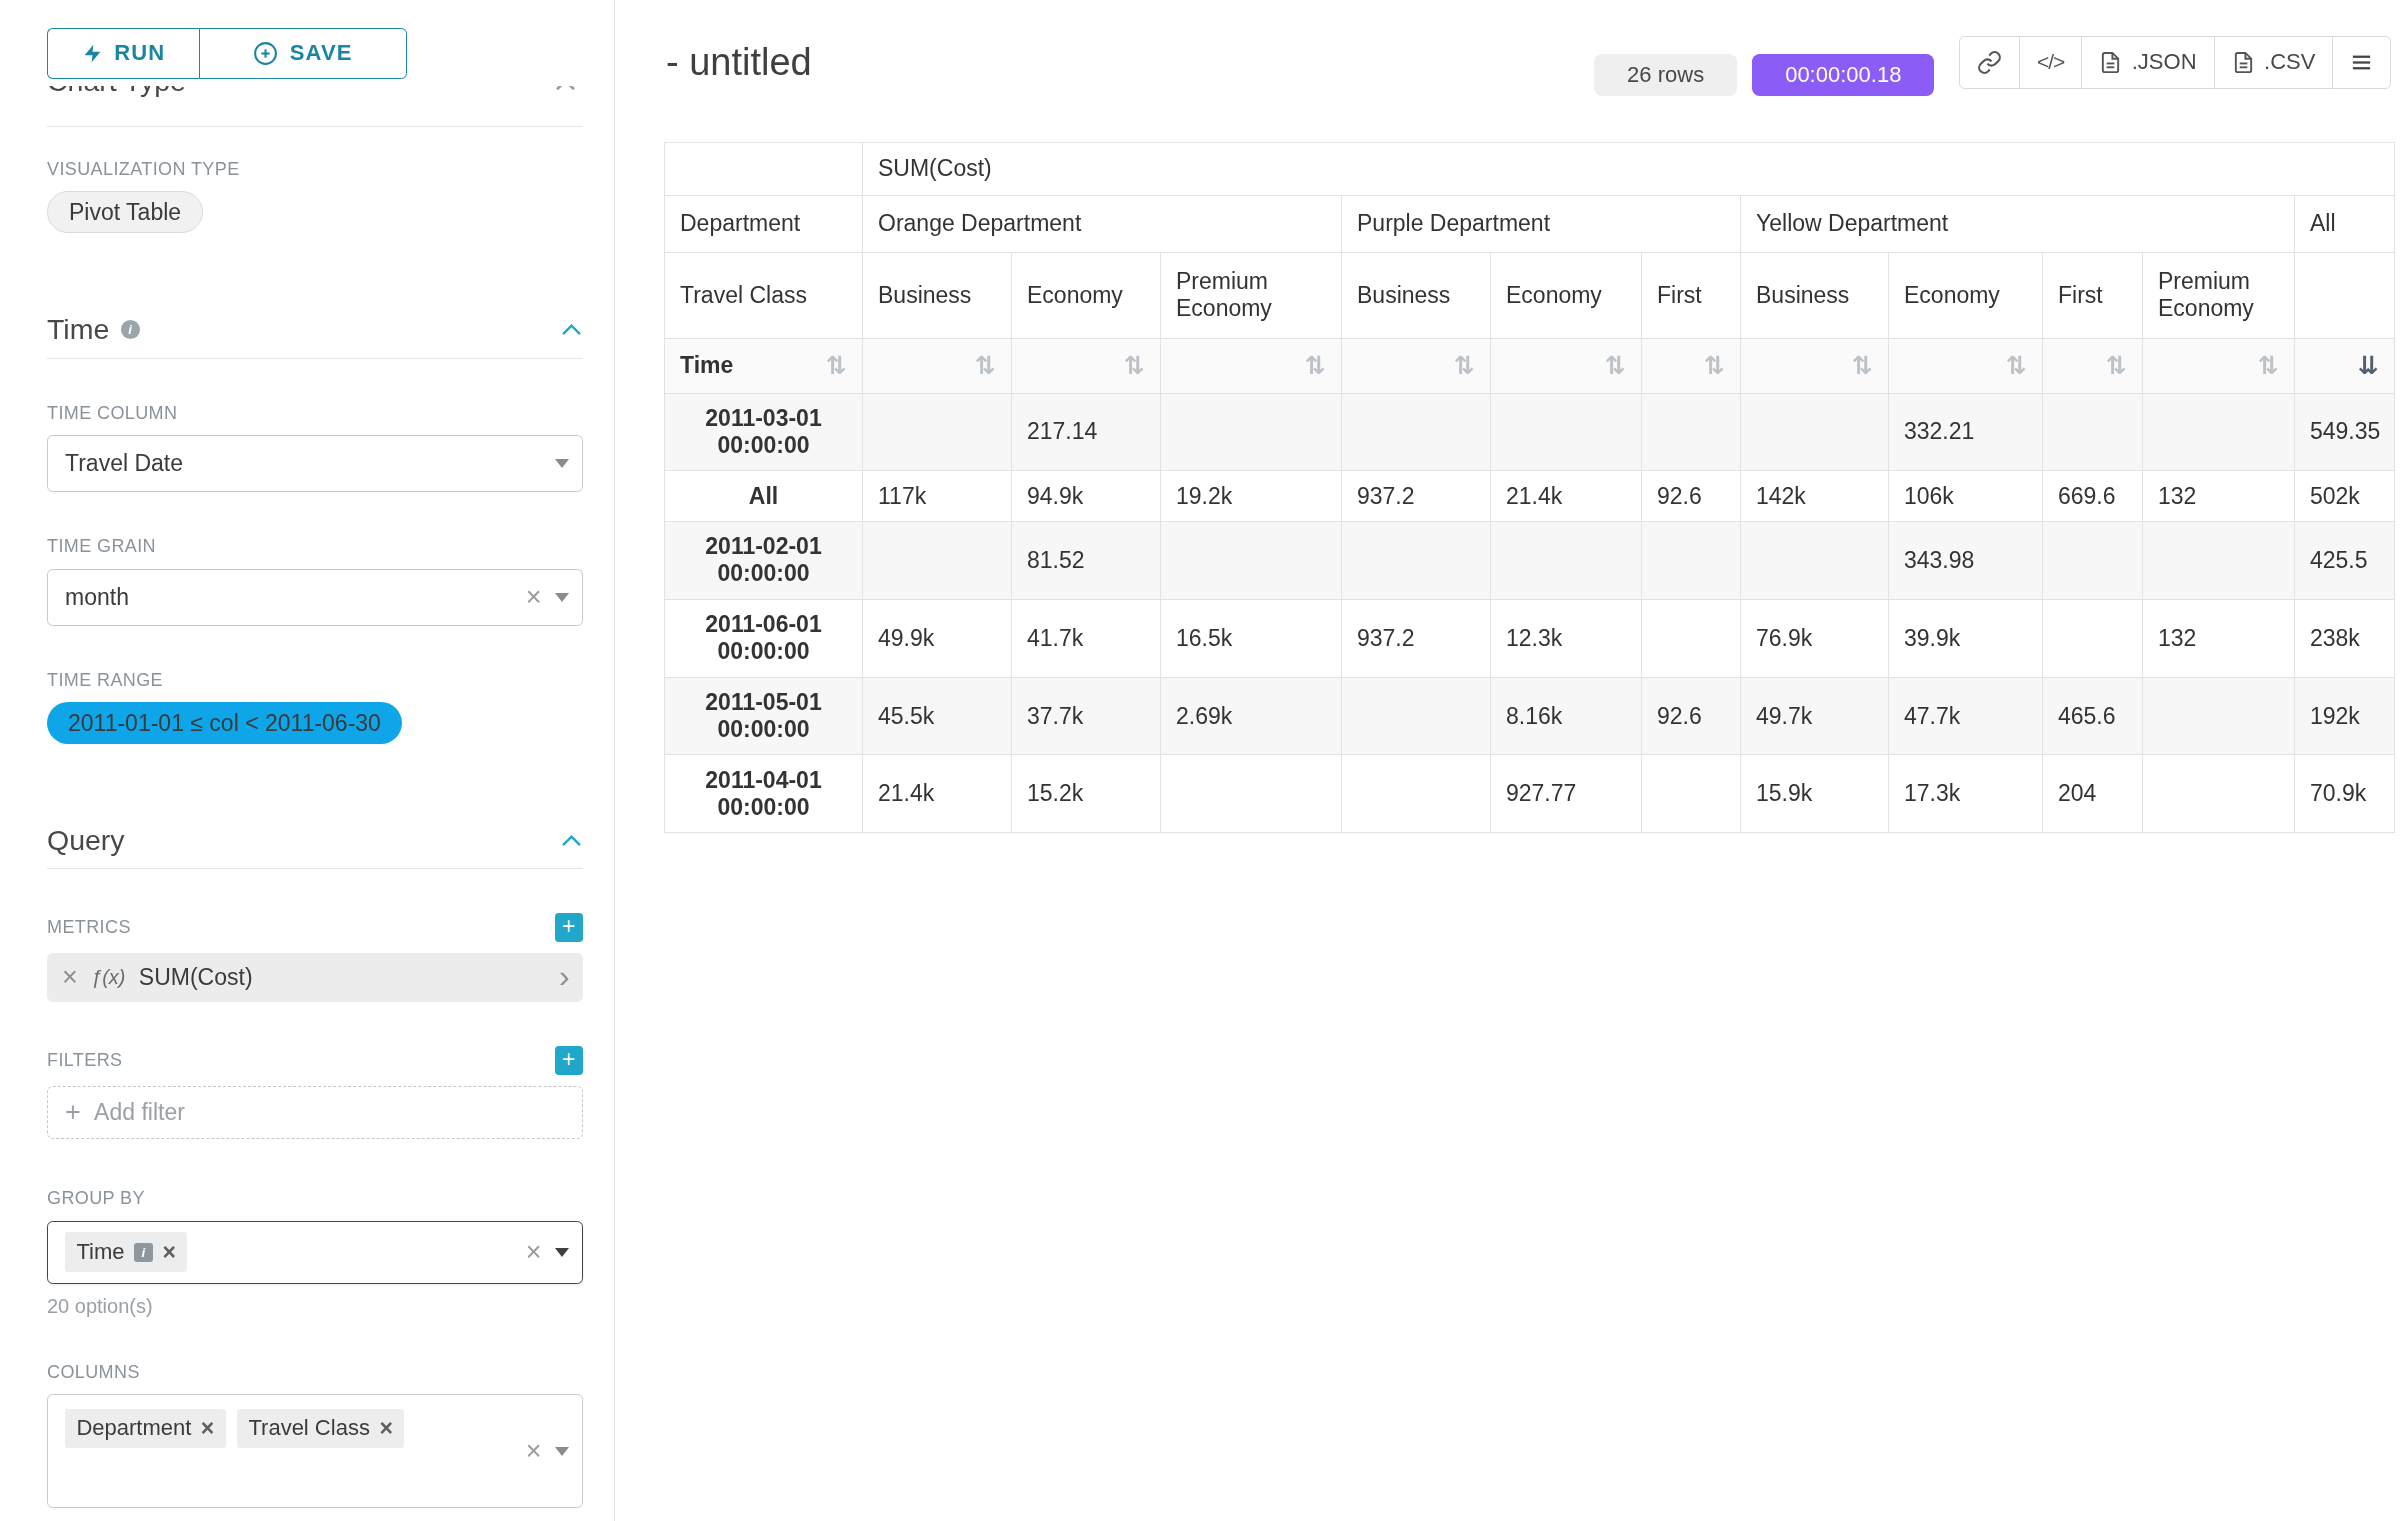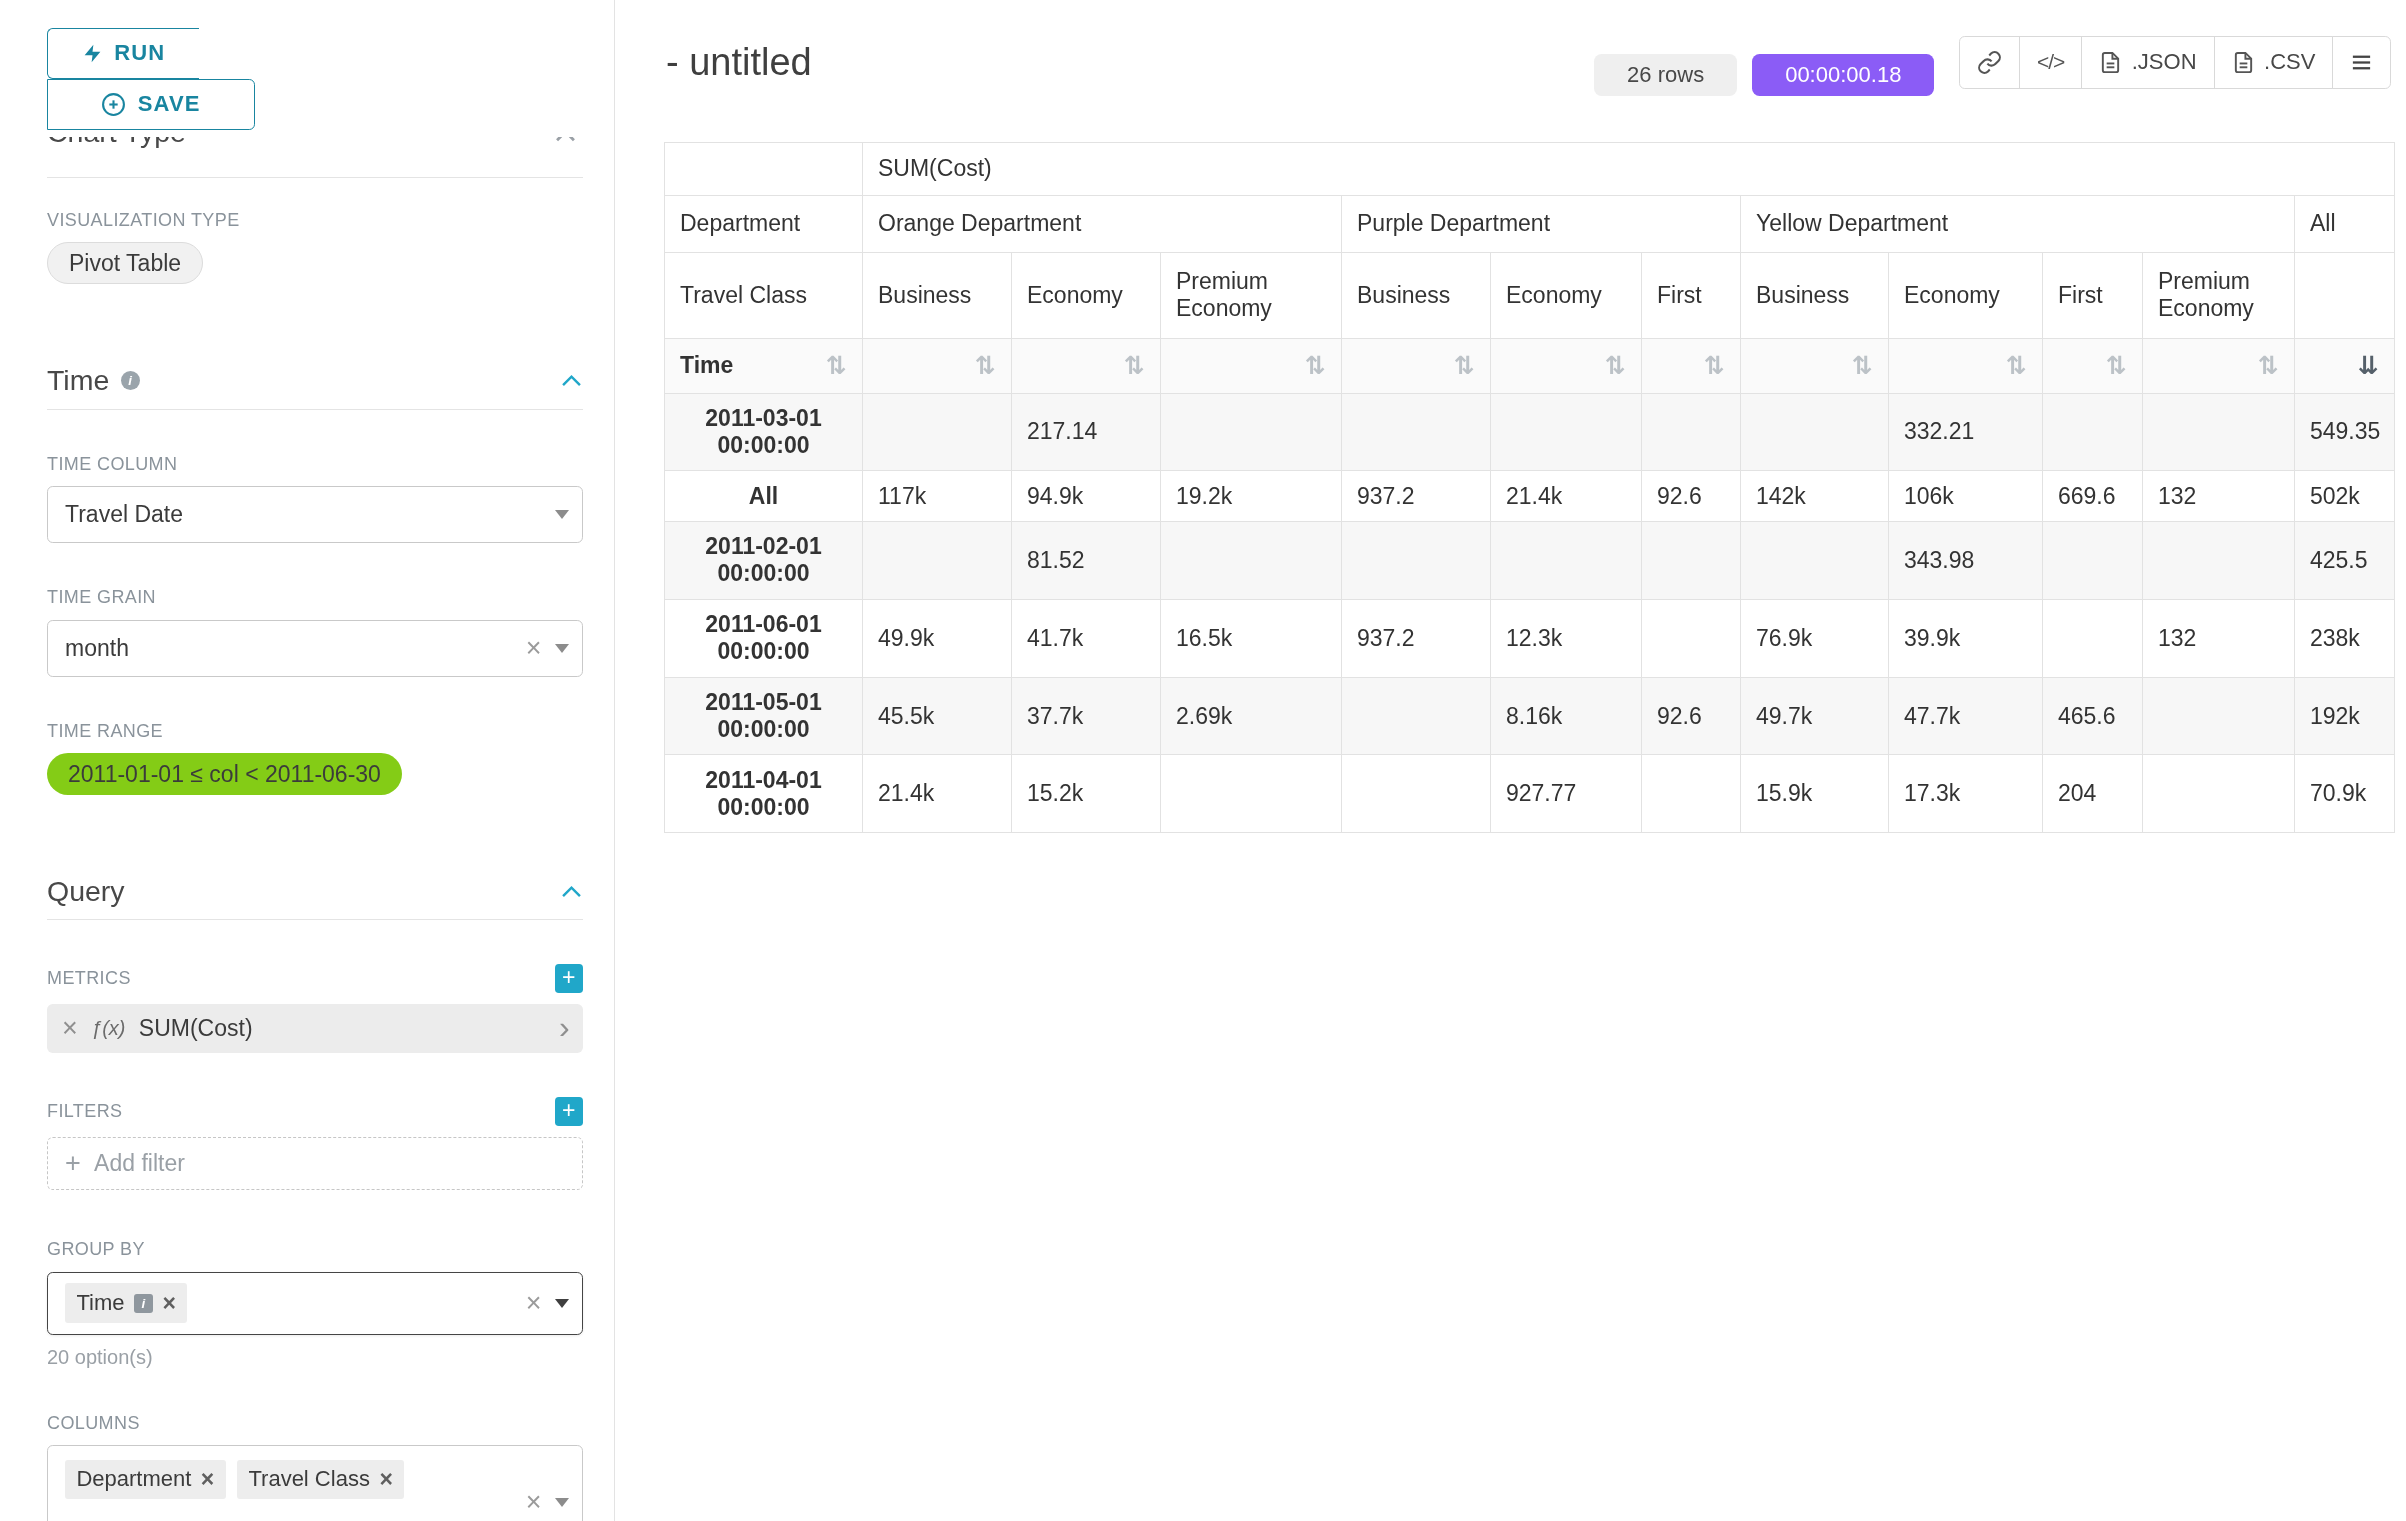--- a/index.html
+++ b/index.html
@@ -2,21 +2,21 @@
 <html style="font-size:15px"><head>
 <meta charset="utf-8">
 <style>
   * { box-sizing: border-box; margin: 0; padding: 0; }
   html, body { width: 2406px; height: 1522px; overflow: hidden; background: #fff; }
   body { font-family: "Liberation Sans", "DejaVu Sans", sans-serif; color: #3b3b3b; }
   .app { display: flex; width: 2406px; height: 1522px; }
 
   
   .sidebar { width: 615px; min-width: 615px; height: 100%; border-right: 1px solid #e3e3e3; background: #fff; padding: 27.6px 31px 0 47px; overflow: hidden; }
-  .run-save { display: flex; flex-direction: column; }
+  .run-save { display: flex; }
   .run-save button { display: flex; align-items: center; justify-content: center; gap: 11.4px; height: 51px; background: #fff; border: 1px solid #1985a0; color: #1985a0; font-family: inherit; font-size: 22px; font-weight: 700; letter-spacing: 1.1px; cursor: pointer; }
   .btn-run { width: 152px; border-radius: 5.7px 0 0 5.7px; border-right: none !important; }
   .btn-save { width: 208px; border-radius: 0 5.7px 5.7px 0; }
 
   .chart-type-clip { height: 28.5px; overflow: hidden; position: relative; margin-top: 7.6px; }
   .chart-type-clip .section-title { display: block; margin-top: -21px; }
   .clip-chev { position: absolute; right: 5.7px; top: -9.5px; }
 
   .divider { height: 1px; background: #e4e4e4; margin-top: 11.4px; }
 
@@ -24,21 +24,21 @@
   .label-row { display: flex; align-items: center; justify-content: space-between; }
   .hint { font-size: 20px; color: #9aa0a6; margin-top: 11.4px; }
 
   .section-title { font-size: 28.5px; color: #484848; font-weight: 400; }
   .section-row { display: flex; align-items: center; gap: 11.4px; }
   .section-row .spacer { flex: 1; }
 
   .info-circle { display: inline-flex; align-items: center; justify-content: center; width: 19px; height: 19px; border-radius: 50%; background: #9aa4ab; color: #fff; font-size: 13.3px; font-style: italic; font-weight: 700; }
 
   .pill { display: inline-flex; align-items: center; background: #f1f1f1; border: 1px solid #dcdcdc; border-radius: 21px; padding: 0 21px; height: 42px; font-size: 23px; color: #3b3b3b; }
-  .range-pill { border: none; background: #84cc16; }
+  .range-pill { border: none; background: #0ea5e9; }
 
   .select { display: flex; align-items: center; border: 1px solid #c9c9c9; border-radius: 5.7px; height: 57px; padding: 0 13.3px 0 17px; background: #fff; cursor: pointer; }
   .select-value { flex: 1; font-size: 23px; color: #3b3b3b; }
   .select-icons { display: flex; align-items: center; gap: 13.3px; }
   .clear-x { color: #9b9b9b; font-size: 27px; line-height: 1; cursor: pointer; }
   .caret { width: 0; height: 0; border-left: 7.6px solid transparent; border-right: 7.6px solid transparent; border-top: 9.5px solid #8c8c8c; }
   .caret.dark { border-top-color: #3f3f3f; }
   .select.focused { border: 1.9px solid #454545; height: 63px; box-shadow: 0 1px 2.9px rgba(0,0,0,0.08); }
   .select.xl { height: 114px; align-items: center; padding-top: 0; }
   .select.xl .tags { align-self: flex-start; margin-top: 13.3px; }

